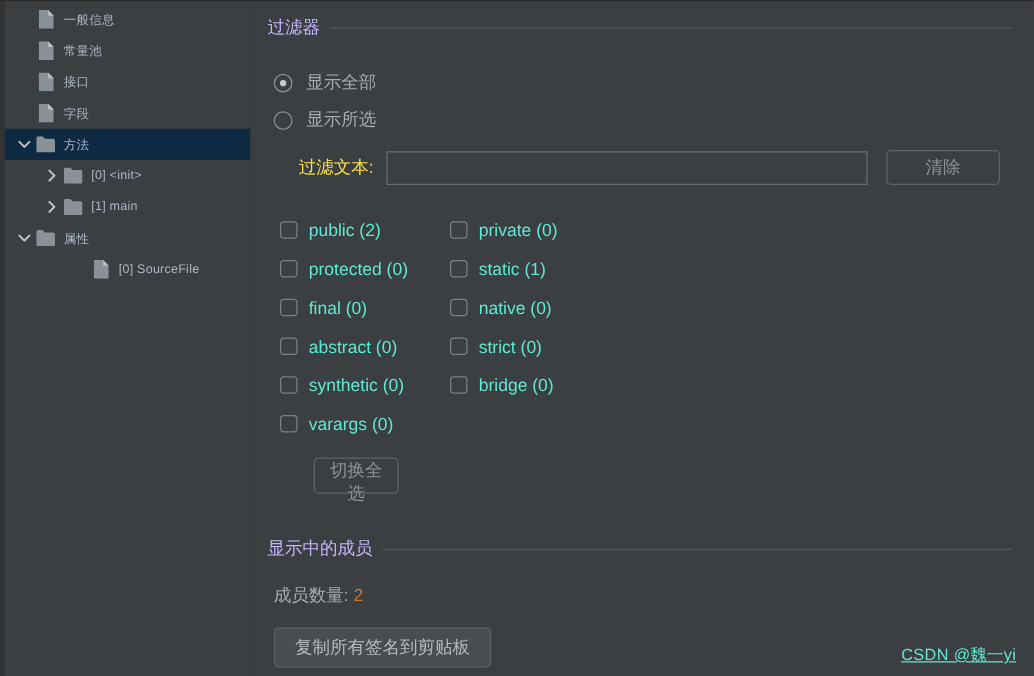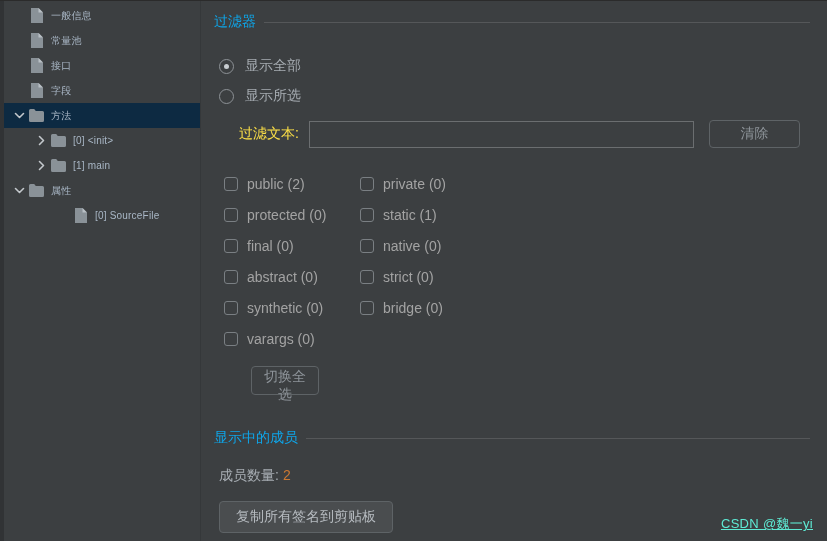--- a/index.html
+++ b/index.html
@@ -93,21 +93,21 @@
     box-sizing: border-box;
   }
 
   .group {
     display: flex;
     align-items: center;
     white-space: nowrap;
   }
   .group-title {
     font-size: 14px;
-    color: #0ea5e9;
+    color: #c4b5fd;
     padding-right: 8px;
   }
   .group-line {
     flex: 1 1 auto;
     height: 1px;
     background: #555759;
   }
 
   .radio-row {
     display: flex;
@@ -194,21 +194,21 @@
     width: 14px; height: 14px;
     border: 1px solid #7a7f83;
     border-radius: 3px;
     background: #3c3f41;
     box-sizing: border-box;
     margin-right: 9px;
     flex: 0 0 14px;
   }
   .cb-label {
     font-size: 14px;
-    color: #a3a3a3;
+    color: #5eead4;
   }
 
   .btn-toggle-all {
     width: 68px;
     height: 29px;
     margin-top: 12px;
     margin-left: 37px;
   }
 
   .members-group { margin-top: 26px; }

